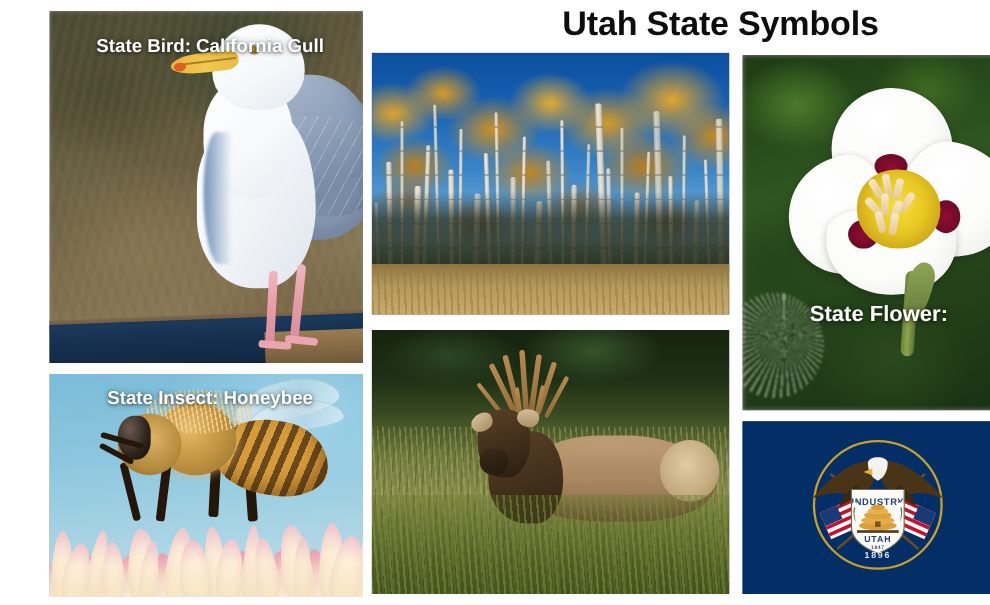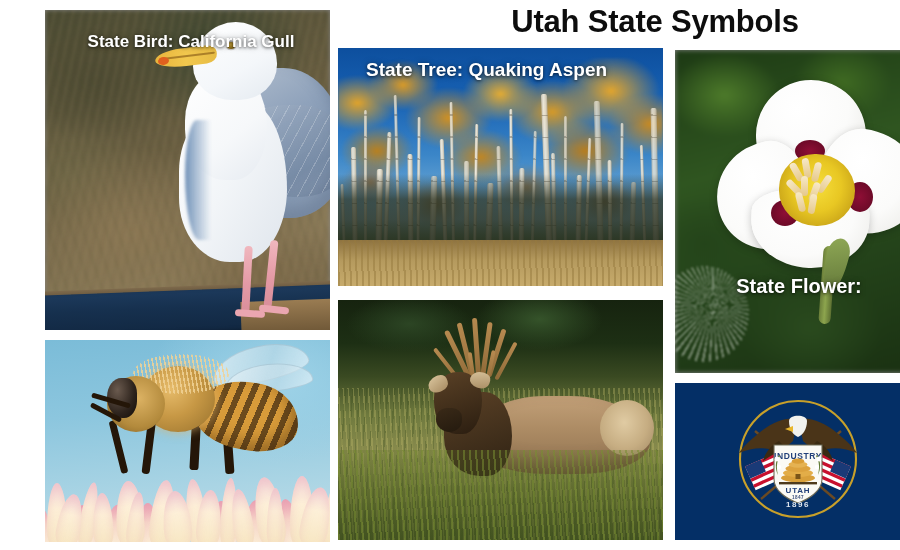--- a/index.html
+++ b/index.html
@@ -540,20 +540,21 @@
       <div class="bee-body"></div>
       <div class="bee-thorax"></div>
       <div class="bee-fuzz"></div>
       <div class="bee-leg g2"></div>
       <div class="bee-leg g1"></div>
       <div class="bee-head"></div>
       <div class="bee-eye"></div>
       <div class="bee-antenna"></div>
       <div class="bee-antenna a2"></div>
     </div>
+    <div class="caption" id="caption-insect">State Insect:  Honeybee</div>
   </div>
 
   <div class="panel" id="panel-tree">
     <div class="art">
       <div class="aspen-sky"></div>
       <div class="aspen-canopy"></div>
       <div class="aspen-canopy2"></div>
       <div class="trunks" id="aspen-trunks">
           <div class="trunk" style="left: 4px; width: 2.5px; height: 86px; transform: rotate(-2deg); opacity: 0.72;"></div>
           <div class="trunk" style="left: 14px; width: 4.9px; height: 123px; transform: rotate(-1deg); opacity: 0.89;"></div>
@@ -581,21 +582,20 @@
           <div class="trunk" style="left: 258px; width: 5.7px; height: 169px; transform: rotate(-1.5deg); opacity: 0.73;"></div>
           <div class="trunk" style="left: 270px; width: 4.1px; height: 110px; transform: rotate(-0.5deg); opacity: 0.9;"></div>
           <div class="trunk" style="left: 282px; width: 2.5px; height: 147px; transform: rotate(0.5deg); opacity: 0.81;"></div>
           <div class="trunk" style="left: 292px; width: 4.9px; height: 88px; transform: rotate(1.5deg); opacity: 0.72;"></div>
           <div class="trunk" style="left: 304px; width: 3.3px; height: 125px; transform: rotate(-2deg); opacity: 0.89;"></div>
           <div class="trunk" style="left: 314px; width: 5.7px; height: 162px; transform: rotate(-1deg); opacity: 0.8;"></div>
         </div>
       <div class="aspen-understory"></div>
       <div class="aspen-grass"></div>
     </div>
-    <div class="caption" id="caption-tree">State Tree: Quaking Aspen</div>
   </div>
 
   <div class="panel" id="panel-mammal">
     <div class="art">
       <div class="elk-bg"></div>
       <div class="elk-grass"></div>
       <div id="antlers">
           <div class="antler" style="left: 118px; top: 28px; width: 5px; height: 56px; transform: rotate(-26deg);"></div>
           <div class="antler" style="left: 126px; top: 22px; width: 5px; height: 62px; transform: rotate(-14deg);"></div>
           <div class="antler" style="left: 136px; top: 18px; width: 5px; height: 58px; transform: rotate(-4deg);"></div>

